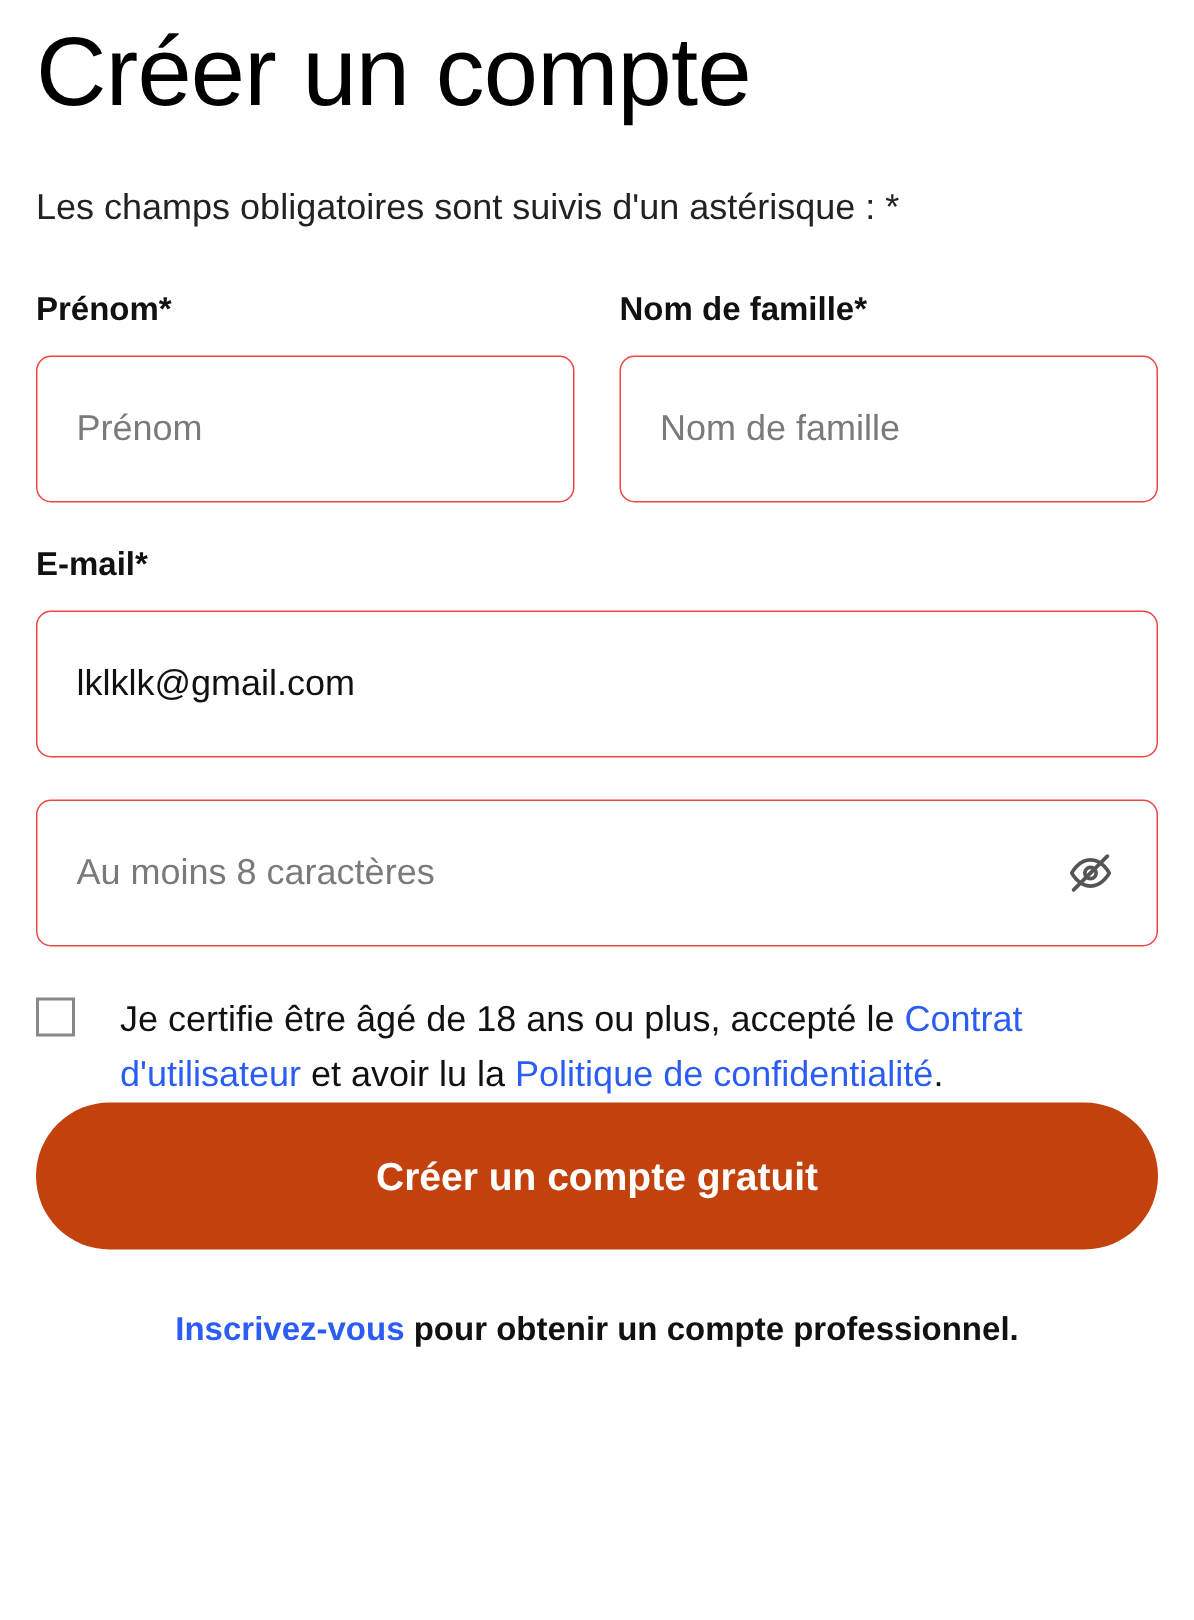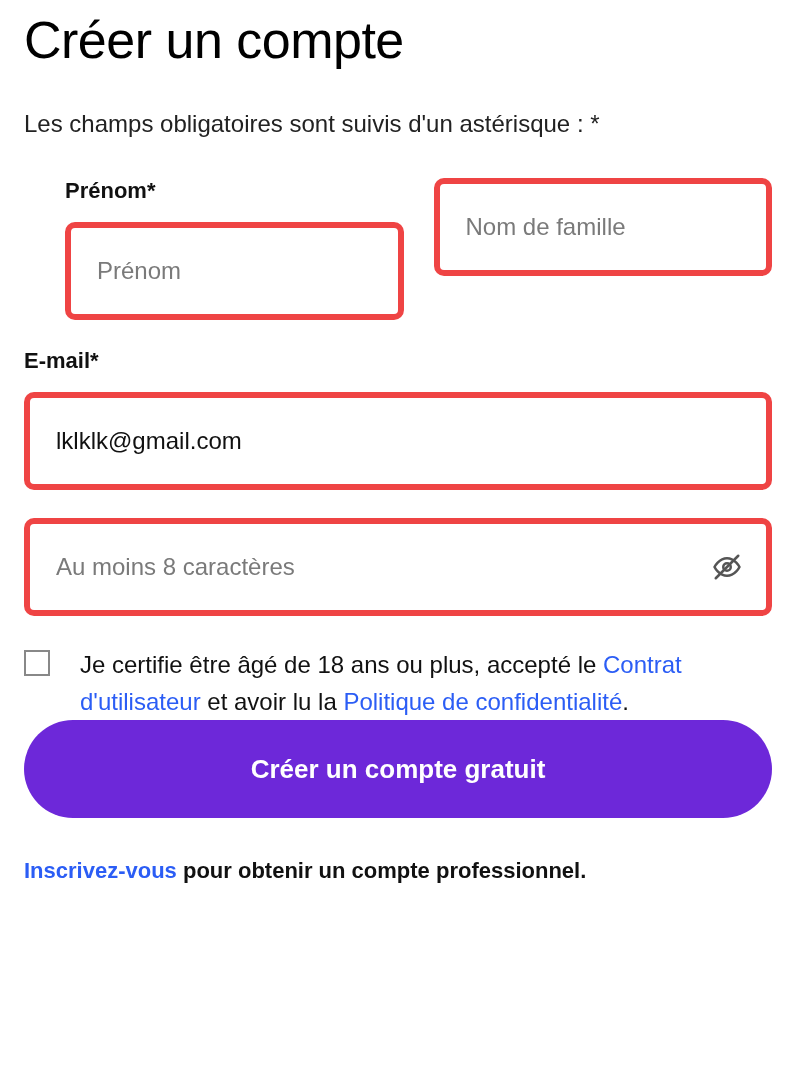--- a/index.html
+++ b/index.html
@@ -4,57 +4,56 @@
   <style>
     * { box-sizing: border-box; margin: 0; padding: 0; }
     body {
       font-family: -apple-system, BlinkMacSystemFont, "Segoe UI", Helvetica, Arial, sans-serif;
       background: #fff;
       color: #111;
       width: 796px;
       padding: 0 24px 40px 24px;
     }
     h1 {
-      font-size: 52px;
+      font-size: 65px;
       font-weight: 400;
       letter-spacing: -0.5px;
       color: #000;
       margin-top: 10px;
       margin-bottom: 40px;
     }
     .required-note {
       font-size: 24px;
       color: #222;
       margin-bottom: 40px;
     }
     .row {
       display: flex;
       gap: 30px;
       margin-bottom: 28px;
-      margin-left: 41px;
     }
     .field {
       display: flex;
       flex-direction: column;
       flex: 1;
     }
     .field-full {
       width: 100%;
       margin-bottom: 28px;
     }
     label.fld-label {
       font-size: 22px;
       font-weight: 700;
       color: #111;
       margin-bottom: 18px;
     }
     input.text-input {
       width: 100%;
       height: 98px;
-      border: 6px solid #ef4444;
+      border: 1px solid #ef4444;
       border-radius: 10px;
       padding: 0 26px;
       font-size: 24px;
       color: #111;
       outline: none;
       background: #fff;
     }
     input.text-input::placeholder {
       color: #7a7a7a;
     }
@@ -99,27 +98,28 @@
     .consent-text a.link {
       color: #2b5df5;
       text-decoration: none;
     }
     .submit-btn {
       display: block;
       width: 100%;
       height: 98px;
       border: none;
       border-radius: 50px;
-      background: #6d28d9;
+      background: #c2410c;
       color: #fff;
       font-size: 26px;
       font-weight: 600;
       cursor: pointer;
     }
     .pro-note {
+      text-align: center;
       font-size: 22px;
       font-weight: 600;
       margin-top: 40px;
       color: #111;
     }
     .pro-note a.link {
       color: #2b5df5;
       text-decoration: none;
       font-weight: 700;
     }
@@ -130,20 +130,21 @@
 <h1>Créer un compte</h1>
 
 <p class="required-note">Les champs obligatoires sont suivis d'un astérisque : *</p>
 
 <div class="row">
   <div class="field">
     <label class="fld-label">Prénom*</label>
     <input class="text-input" type="text" placeholder="Prénom" style="">
   </div>
   <div class="field">
+    <label class="fld-label">Nom de famille*</label>
     <input class="text-input" type="text" placeholder="Nom de famille" style="">
   </div>
 </div>
 
 <div class="field field-full">
   <label class="fld-label">E-mail*</label>
   <input class="text-input" type="email" value="lklklk@gmail.com" style="">
 </div>
 
 <div class="field field-full">

